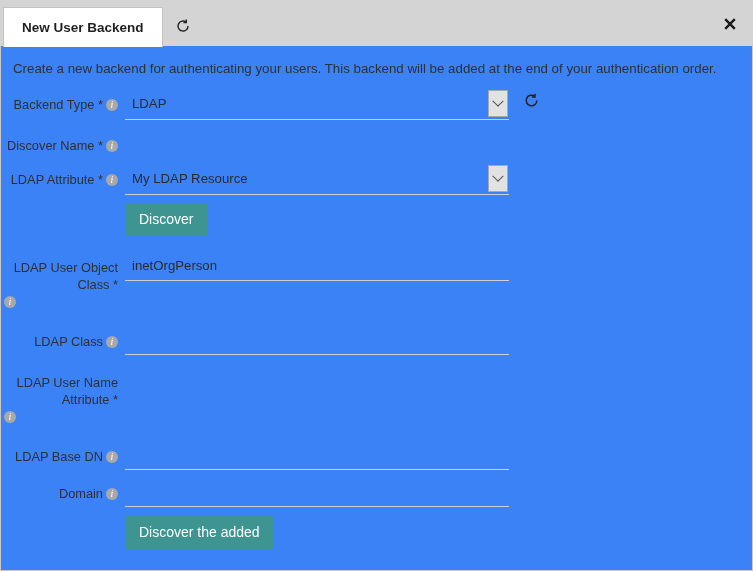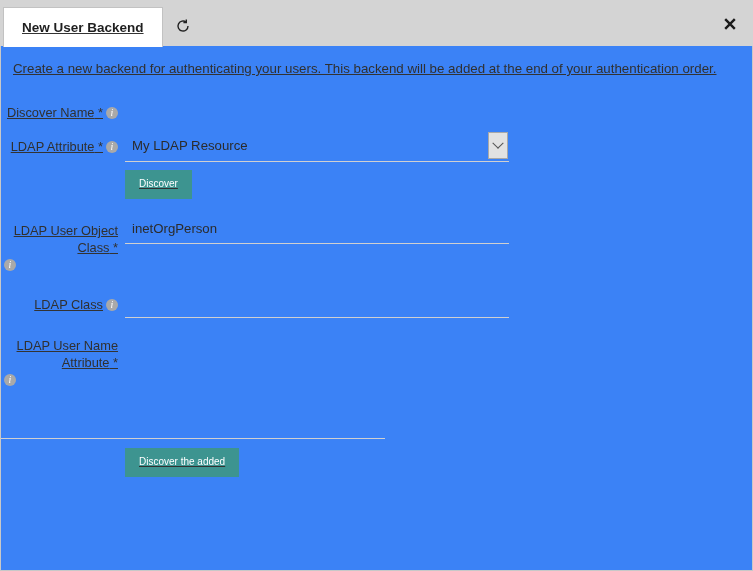--- a/index.html
+++ b/index.html
@@ -16,21 +16,20 @@
     overflow: hidden;
   }
 
   .window {
     width: 753px;
     height: 571px;
     box-sizing: border-box;
     display: flex;
     flex-direction: column;
     background: #ffffff;
-    text-decoration: underline;
   }
 
   
   .tabstrip {
     position: relative;
     height: 46px;
     background: #d4d4d4;
     display: flex;
     align-items: flex-end;
     flex: 0 0 auto;
@@ -215,21 +214,21 @@
     cursor: pointer;
   }
 
   
   .btn {
     display: inline-block;
     background: #3d9490;
     color: #ffffff;
     border: none;
     font-family: "Liberation Sans", sans-serif;
-    font-size: 10px;
+    font-size: 14px;
     padding: 9px 14px 10px 14px;
     cursor: pointer;
     line-height: 1;
     box-sizing: border-box;
   }
   .btn-row {
     display: flex;
     align-items: flex-start;
   }
   .btn-row .spacer {
@@ -260,20 +259,39 @@
       </svg>
     </div>
   </div>
 
   <div class="panel">
 
     <div class="intro">Create a new backend for authenticating your users. This backend will be added at the end of your authentication order.</div>
 
     <div class="form">
 
+      <div class="row">
+        <div class="label-cell">
+          <span class="lbl-text">Backend Type</span><span class="req"> *</span><span class="info-icon"></span>
+        </div>
+        <div class="field-cell">
+          <div class="select-wrap">
+            <input class="uline" readonly="" value="LDAP" style="">
+            <div class="sel-btn">
+              <span class="chev"></span>
+            </div>
+          </div>
+          <div class="refresh-inline">
+            <svg width="17" height="17" viewBox="0 0 16 16">
+              <path d="M13 8 A5 5 0 1 1 11.2 4.2" fill="none" stroke="#222" stroke-width="1.4"></path>
+              <path d="M11.3 1.6 L11.3 4.6 L8.4 4.6" fill="none" stroke="#222" stroke-width="1.4"></path>
+            </svg>
+          </div>
+        </div>
+      </div>
 
       <div class="gap-sm"></div>
 
       <div class="row">
         <div class="label-cell">
           <span class="lbl-text">Discover Name</span><span class="req"> *</span><span class="info-icon"></span>
         </div>
       </div>
 
       <div class="gap-sm"></div>
@@ -326,24 +344,35 @@
 
       <div class="row">
         <div class="label-cell">
           <span class="lbl-text">LDAP User Name Attribute</span><span class="req"> *</span>
           <span class="info-icon info-own-line"></span>
         </div>
       </div>
 
       <div style="height:16px"></div>
 
+      <div class="row">
+        <div class="label-cell">
+          <span class="lbl-text">LDAP Base DN</span><span class="info-icon"></span>
+        </div>
+        <div class="field-cell">
+          <input class="uline" value="" style="">
+        </div>
+      </div>
 
       <div style="height:6px"></div>
 
       <div class="row">
+        <div class="label-cell">
+          <span class="lbl-text">Domain</span><span class="info-icon"></span>
+        </div>
         <div class="field-cell">
           <input class="uline" value="" style="">
         </div>
       </div>
 
       <div style="height:9px"></div>
 
       <div class="btn-row">
         <div class="spacer"></div>
         <button class="btn">Discover the added</button>

